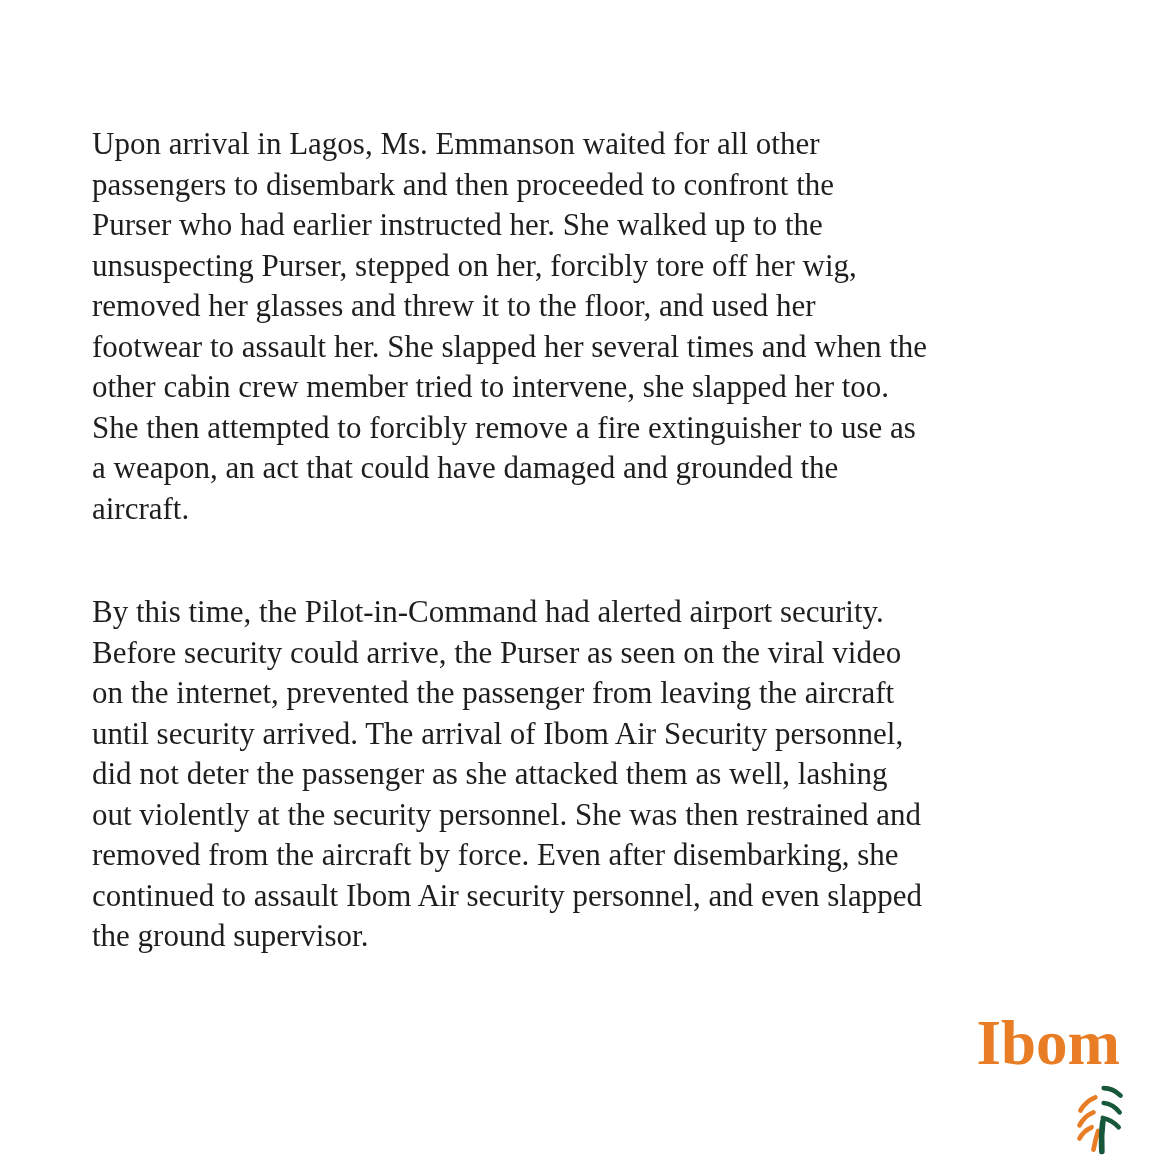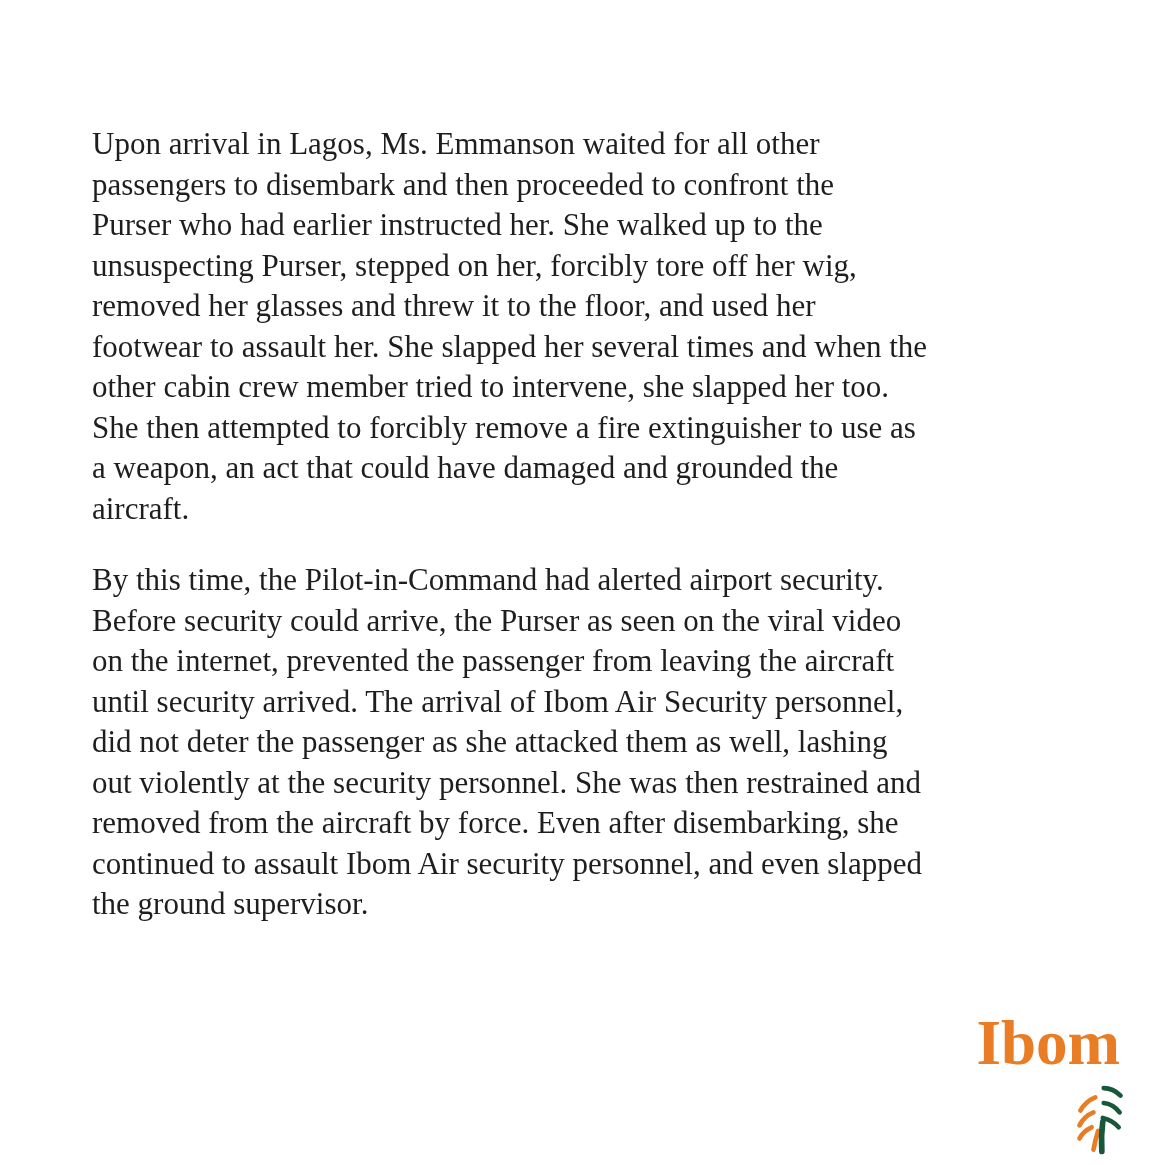--- a/index.html
+++ b/index.html
@@ -21,21 +21,21 @@
     width: 1000px;
   }
   .para {
     margin: 0;
     white-space: pre-line;
     font-size: 31px;
     line-height: 40.5px;
     letter-spacing: 0px;
   }
   .para + .para {
-    margin-top: 31px;
+    margin-top: 63px;
   }
   .logo {
     position: absolute;
     top: 1012px;
     right: 50px;
     text-align: center;
   }
   .logo-row {
     display: flex;
     align-items: flex-end;

